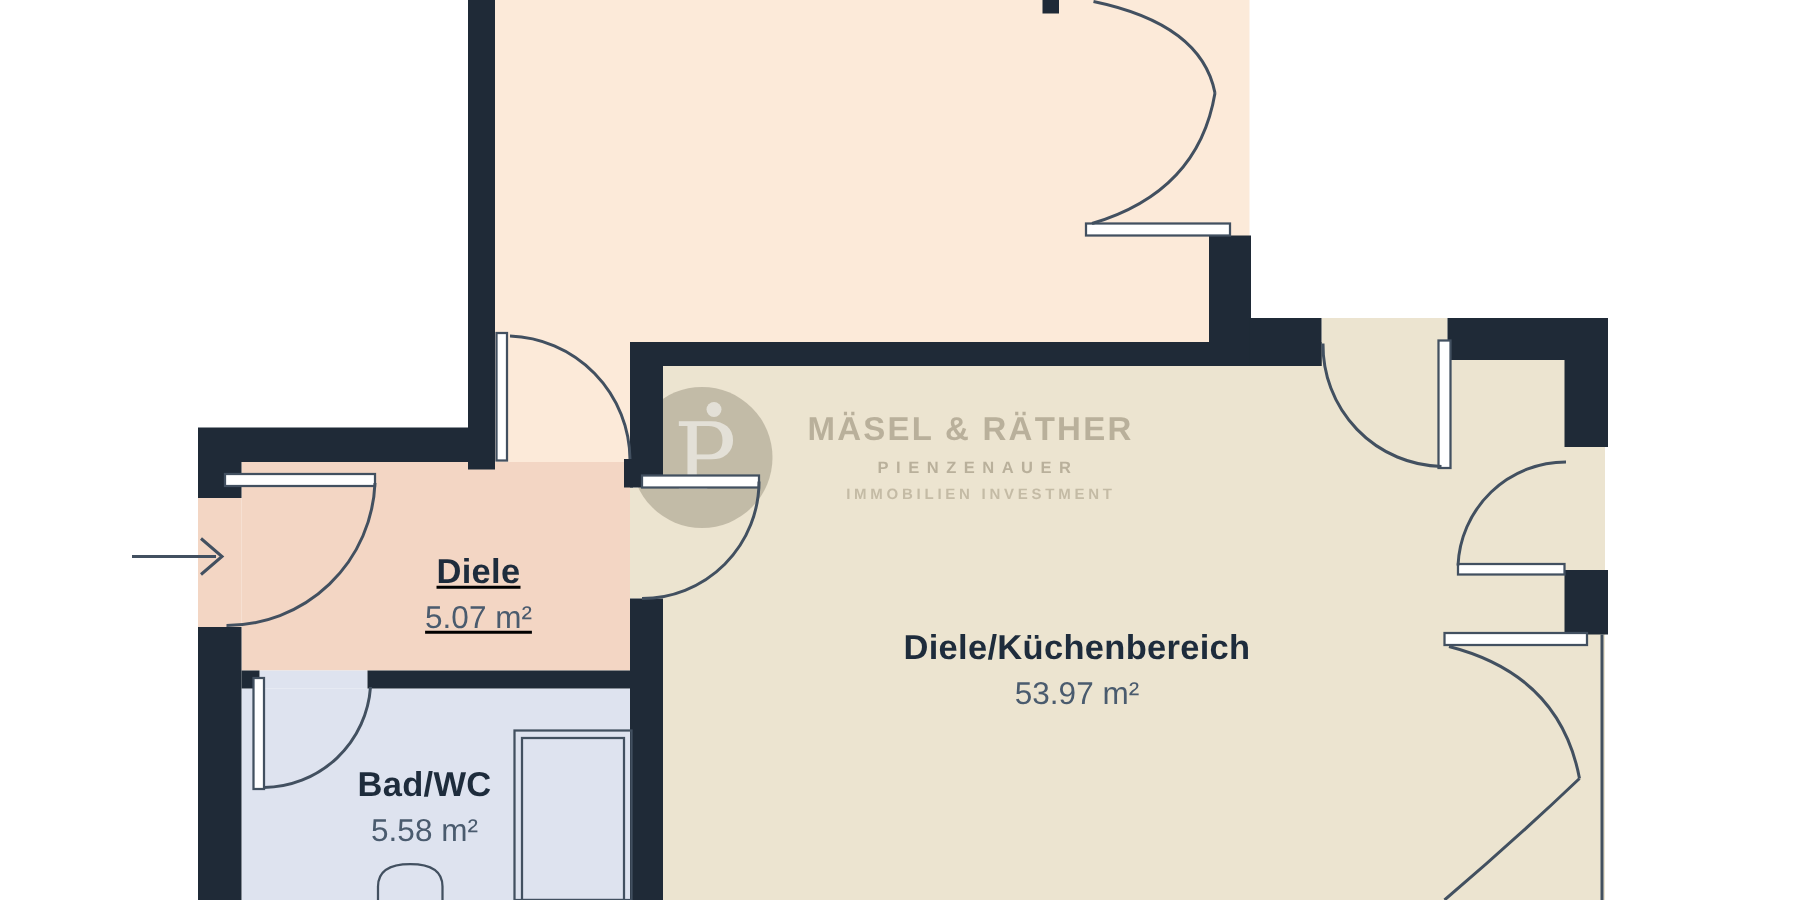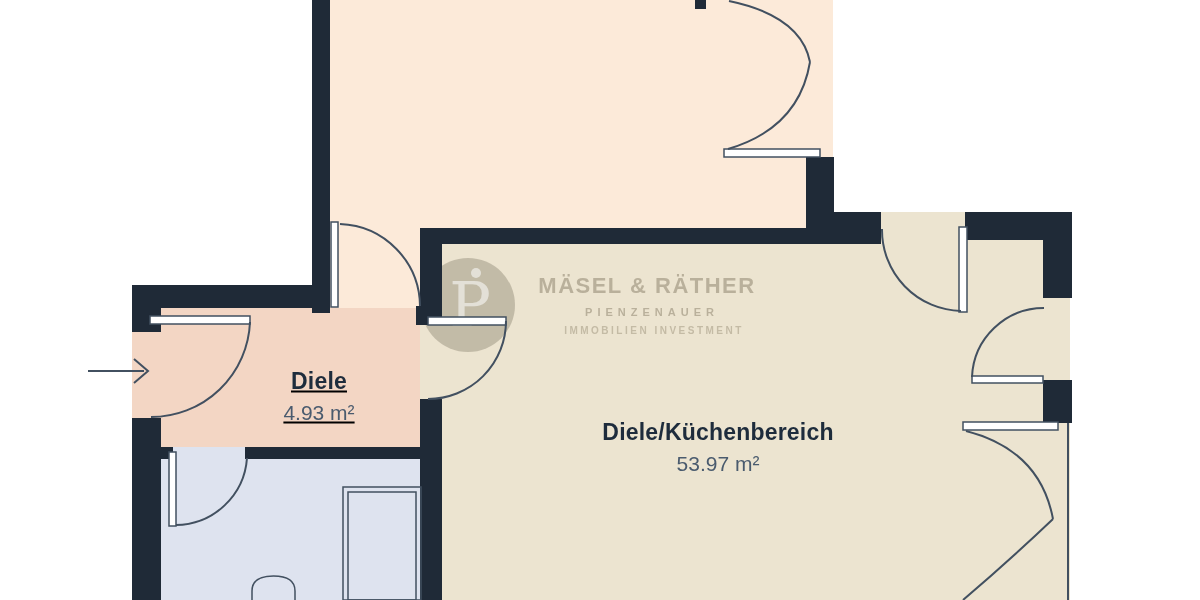--- a/index.html
+++ b/index.html
@@ -102,20 +102,24 @@
     <path class="arc" d="M972 377 A72 72 0 0 1 1044 308"></path>
 
     <rect class="leaf" x="963" y="422" width="95" height="8"></rect>
     <path class="arc" d="M966 431 Q1040 450 1053 519"></path>
     <path class="arc" d="M1053 519 Q1010 560 963 600"></path>
     <path class="thinline" d="M1068 423 V600"></path>
   </svg>
 
   <div class="room-label" style="left:319px;top:396px;text-decoration:underline;">
     <div class="room-name">Diele</div>
-    <div class="room-area">4.93 m²</div>
+    <div class="room-area">5.07 m²</div>
+  </div>
+  <div class="room-label" style="left:283px;top:538px;">
+    <div class="room-name">Bad/WC</div>
+    <div class="room-area">5.58 m²</div>
   </div>
   <div class="room-label" style="left:718px;top:447px;">
     <div class="room-name">Diele/Küchenbereich</div>
     <div class="room-area">53.97 m²</div>
   </div>
 
 </div>
 
 </body></html>

